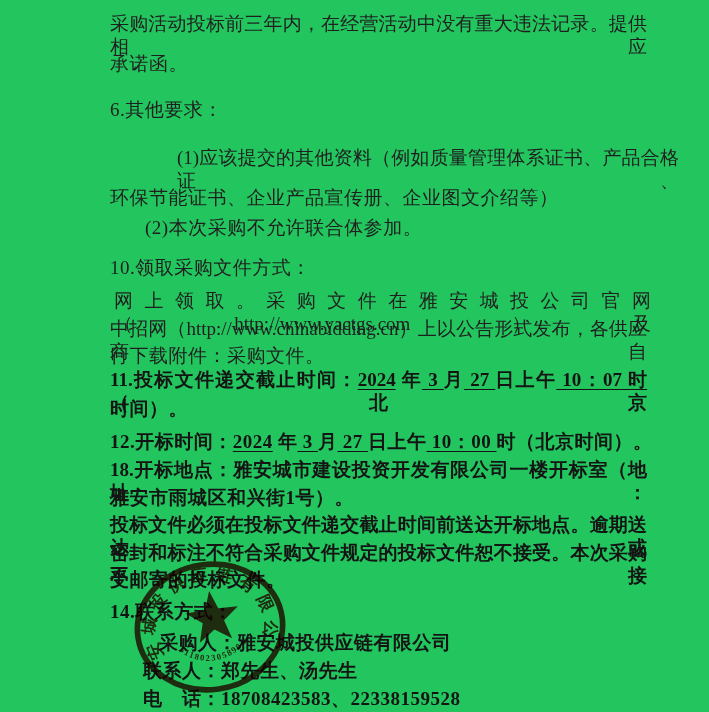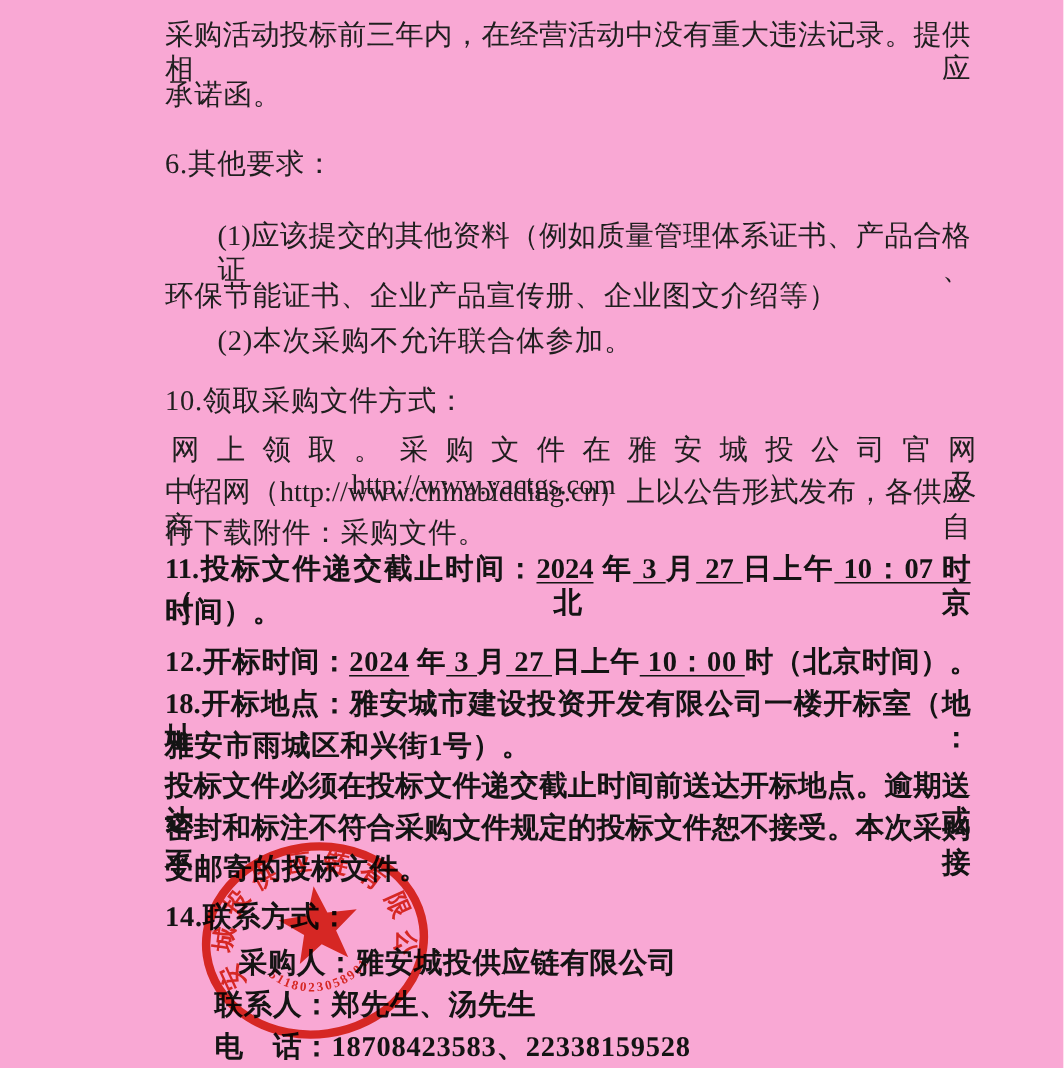--- a/index.html
+++ b/index.html
@@ -1,19 +1,19 @@
 <!DOCTYPE html>
 <html><head>
 <meta charset="utf-8">
 <style>
   html,body{margin:0;padding:0;background:#ffffff;}
   .page{
     position:relative;
     width:709px;height:712px;
-    background:#f9a8d4;
+    background:#22c55e;
     overflow:hidden;
     font-family:"Liberation Serif","DejaVu Serif",serif;
     color:#1f1f1f;
   }
   .ln{
     position:absolute;
     font-size:19px;
     line-height:23px;
     white-space:pre;
     letter-spacing:.5px;
@@ -24,20 +24,21 @@
     text-align:justify;
     text-align-last:justify;
     letter-spacing:0;
   }
   .just2{
     width:502px;
     white-space:normal;
     text-align:justify;
     text-align-last:justify;
     letter-spacing:0;
+    margin-left:32px;
   }
   .b{font-weight:bold;color:#141414;}
   .u{text-decoration:underline;text-underline-offset:3px;}
   .seal{
     position:absolute;
     left:128px;top:552px;
     width:164px;height:150px;
     mix-blend-mode:multiply;
     opacity:.93;
   }

